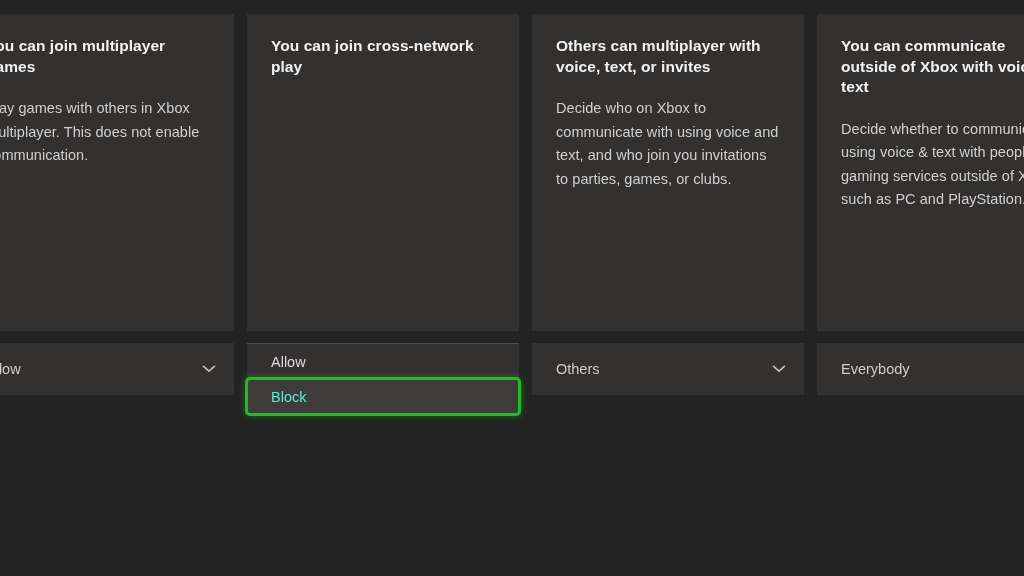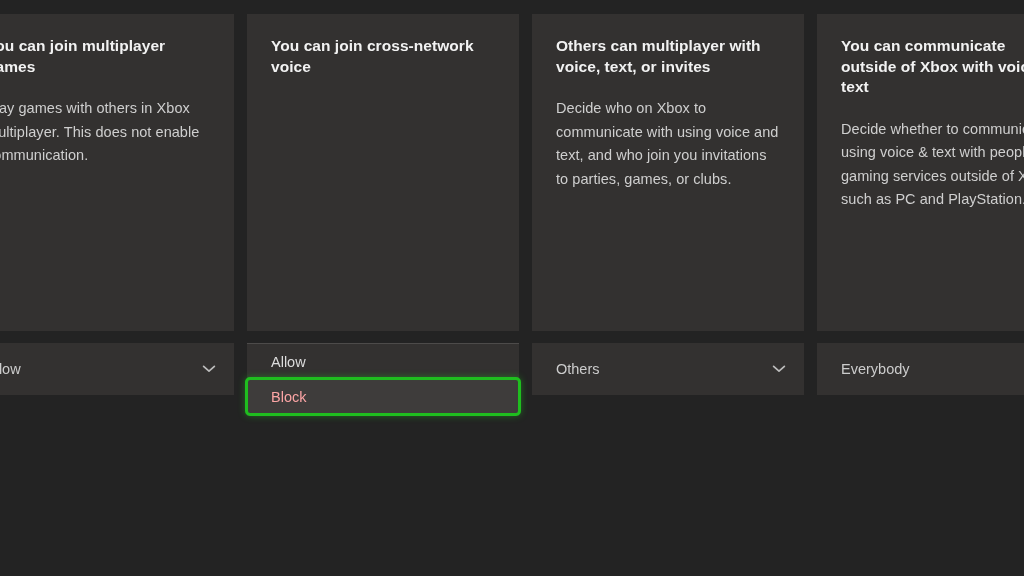--- a/index.html
+++ b/index.html
@@ -100,21 +100,21 @@
     display: flex;
     align-items: center;
     padding: 0 24px;
     font-size: 14.5px;
     color: #dcdcdc;
     position: relative;
   }
 
   .dropdown-option.selected {
     background: #3e3c3b;
-    color: #fca5a5;
+    color: #5eead4;
     outline: 3px solid #1fbe1f;
     outline-offset: -1px;
     border-radius: 3px;
     box-shadow: 0 0 7px 2px rgba(31,190,31,0.45),
                 inset 0 0 2px rgba(31,190,31,0.35);
     z-index: 2;
   }
 </style>
 </head>
 <body>
@@ -133,21 +133,21 @@
           <svg viewBox="0 0 18 18" width="18" height="18" aria-hidden="true">
             <path d="M3.6 6.3 L9 11.2 L14.4 6.3" fill="none" stroke="#d5d5d5" stroke-width="1.7" stroke-linecap="round" stroke-linejoin="round"></path>
           </svg>
         </span>
       </div>
     </div>
   </div>
 
   <div class="setting-column">
     <div class="setting-card">
-      <div class="card-title">You can join cross-network voice</div>
+      <div class="card-title">You can join cross-network play</div>
     </div>
     <div class="dropdown">
       <div class="dropdown-open">
         <div class="dropdown-option">
           <span>Allow</span>
         </div>
         <div class="dropdown-option selected">
           <span>Block</span>
         </div>
       </div>

